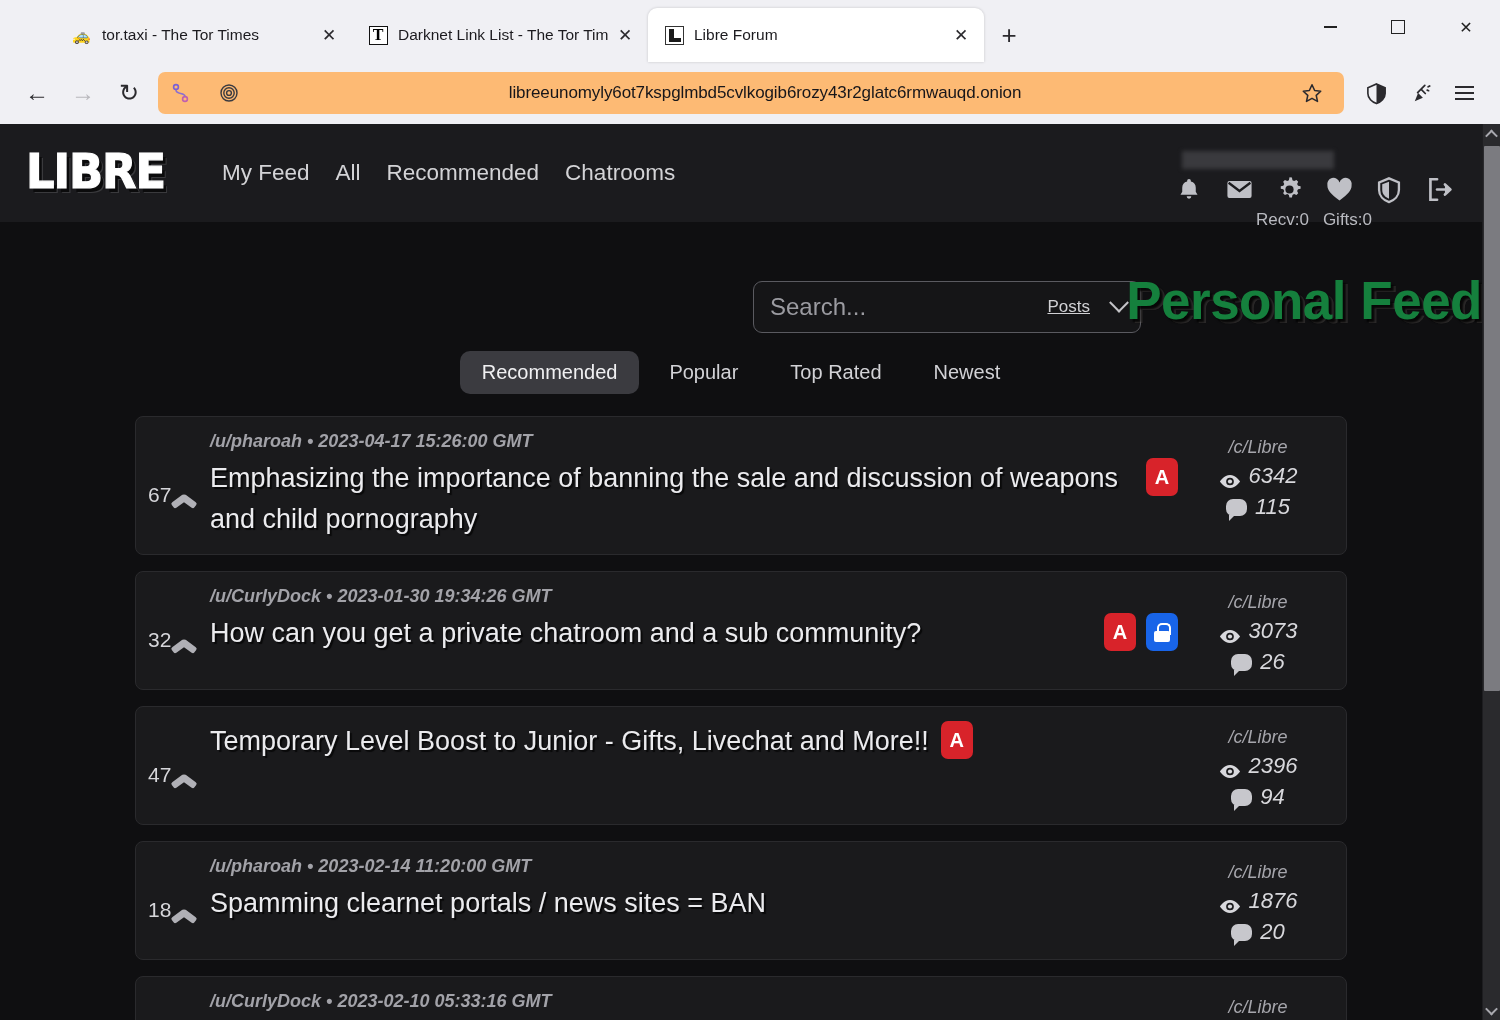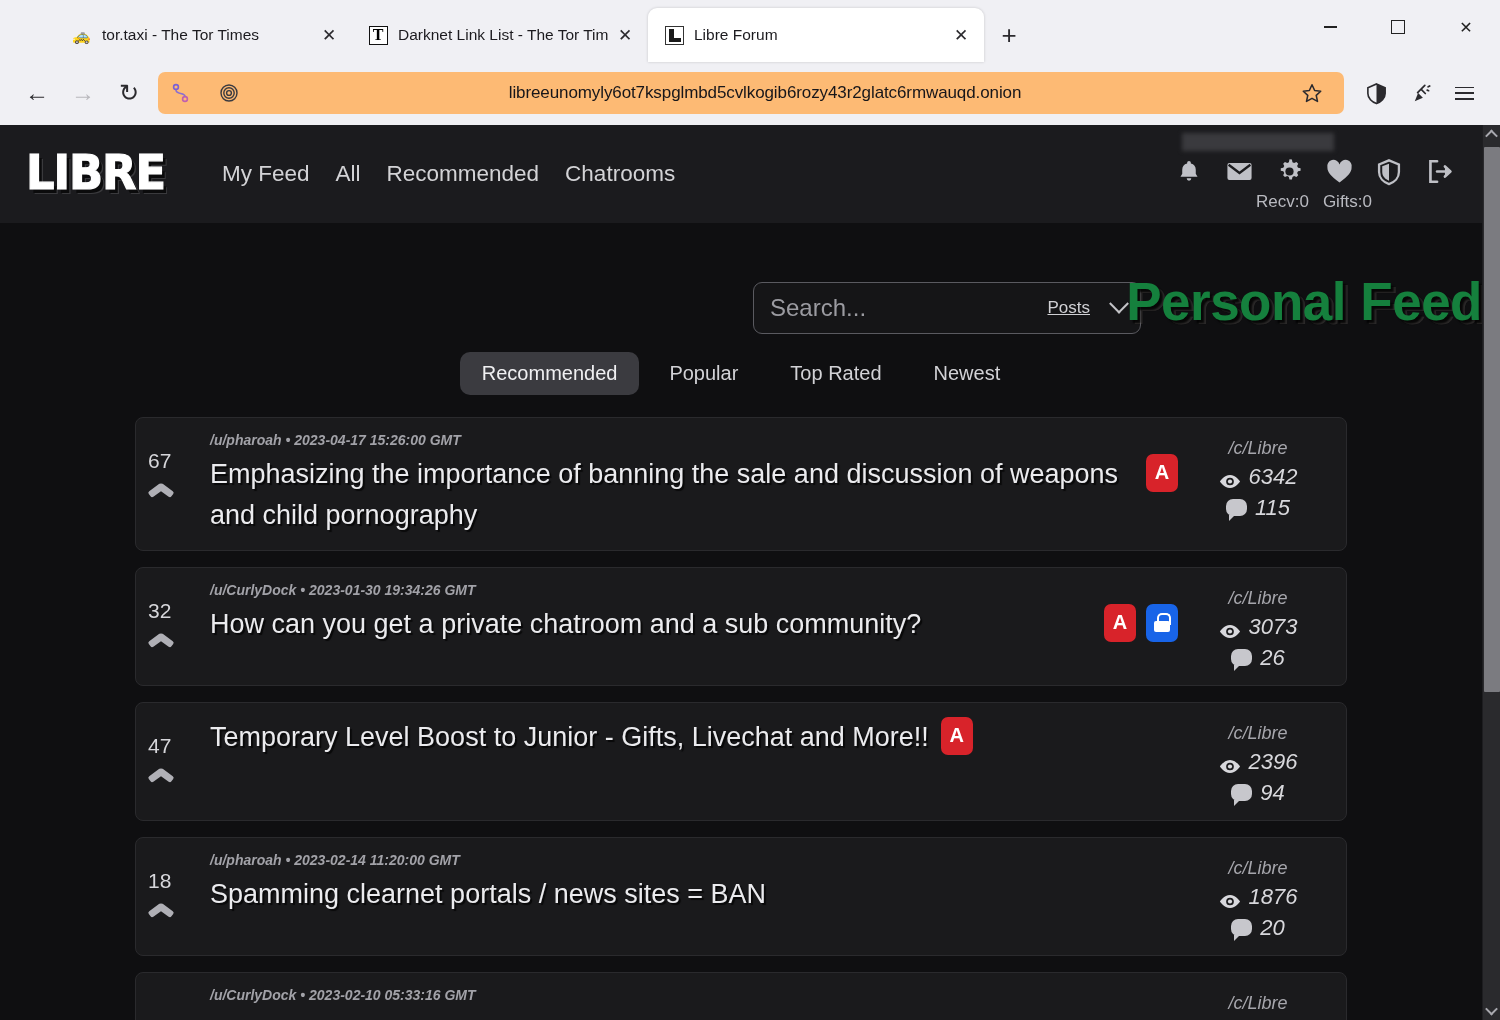--- a/index.html
+++ b/index.html
@@ -130,22 +130,22 @@
     width: 100%; height: 100%; border: 1.5px solid #5a5a60; border-radius: 9px;
     background: #151517; display: flex; align-items: center; padding: 0 14px 0 16px;
   }
   .search-ph { flex: 1 1 auto; font-size: 24px; color: #9b9ba1; }
   .search-kind {
     font-size: 17px; color: #d0d0d4; text-decoration: underline; margin-right: 22px;
   }
   .chev { width: 14px; height: 14px; border-right: 2px solid #c4c4c8; border-bottom: 2px solid #c4c4c8; transform: rotate(45deg) translate(-3px,-3px); }
 
   .userzone {
-    position: absolute; right: 26px; top: 8px; height: 98px;
-    display: flex; flex-direction: column; align-items: center; 
+    position: absolute; right: 26px; top: 17px; height: 98px;
+    display: flex; flex-direction: column; align-items: center; justify-content: center;
   }
   .redactbar {
     width: 152px; height: 18px; background: #3a3a3e; filter: blur(2.2px);
     margin-bottom: 4px; align-self: flex-start; margin-left: 10px;
   }
   .iconrow { display: flex; align-items: center; gap: 16px; }
   .hicon { width: 34px; height: 34px; display: flex; align-items: center; justify-content: center; color: #bfc0c6; }
   .counters { display: flex; gap: 14px; margin-top: 3px; }
   .counter { font-size: 17px; color: #b9bac0; }
 
@@ -161,36 +161,36 @@
   }
   .feedtab.active { background: #3b3b40; color: #f0f0f2; }
 
   .postlist { margin-top: 22px; padding: 0 135px; }
   .post {
     background: #1a1a1c; border: 1px solid #2a2a2d; border-radius: 8px;
     display: flex; align-items: stretch; margin-bottom: 16px;
     padding: 14px 18px 14px 12px; position: relative; min-height: 110px;
   }
   .votecol {
-    width: 62px; flex: 0 0 62px; display: flex; flex-direction: column;
-    padding-top: 18px;
+    width: 62px; flex: 0 0 62px; display: flex; flex-direction: row;
+    align-items: center; padding-top: 18px;
   }
   .votenum { font-size: 21px; color: #d6d6da; line-height: 1; }
   .uparrow {
     margin-top: 12px; width: 26px; height: 14px; position: relative;
   }
   .uparrow::before, .uparrow::after {
     content:""; position:absolute; top: 4px; width: 16px; height: 6.5px; background:#b0b0b6; border-radius: 2px;
   }
   .uparrow::before { left: 0px; transform: rotate(-36deg); }
   .uparrow::after  { right: 0px; transform: rotate(36deg); }
 
   .maincol { flex: 1 1 auto; min-width: 0; padding-right: 10px; }
   .meta {
-    font-size: 14px; color: #a2a2a8; font-style: italic; font-weight: 600;
+    font-size: 18px; color: #a2a2a8; font-style: italic; font-weight: 600;
     margin-bottom: 6px;
   }
   .titlerow { display: flex; align-items: flex-start; }
   .ptitle {
     font-size: 27px; color: #ebebee; line-height: 1.52; font-weight: 400;
     text-shadow: 2px 2px 1px rgba(0,0,0,0.7);
   }
   .ptitle.justify { text-align: justify; }
   .badges { display: inline-flex; gap: 10px; margin-left: 12px; align-items: center; flex: 0 0 auto; }
   .badge {

